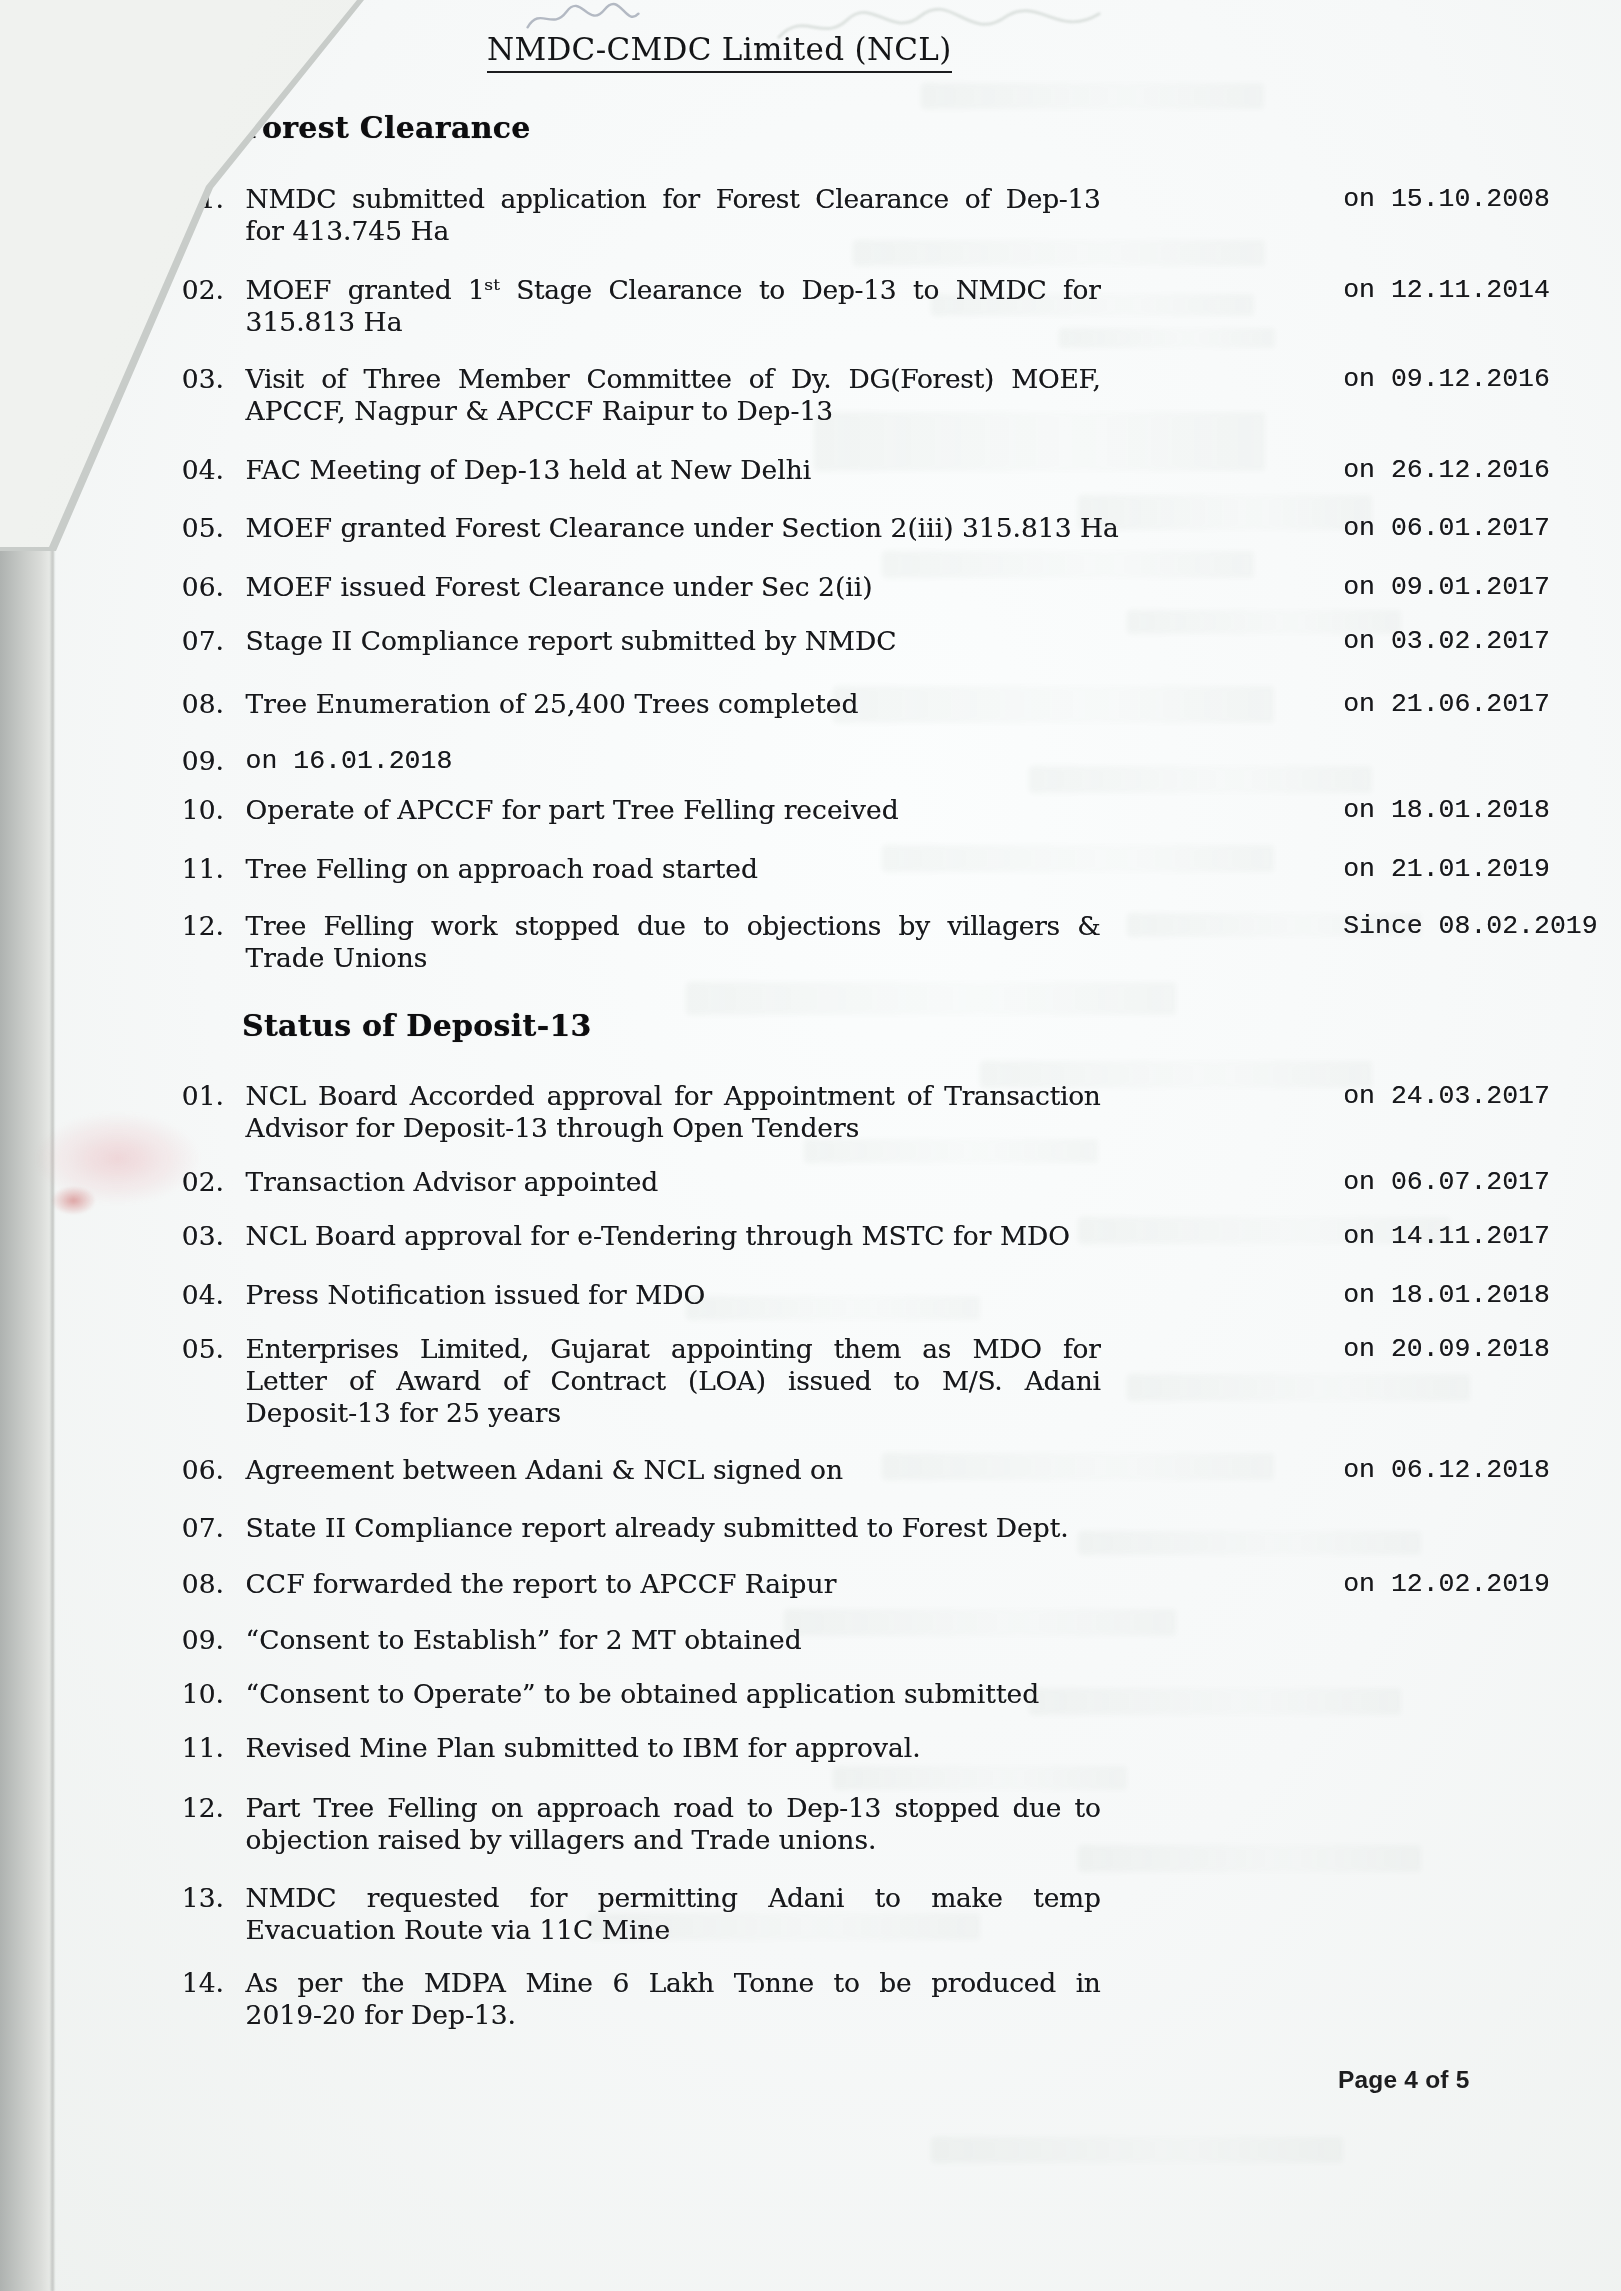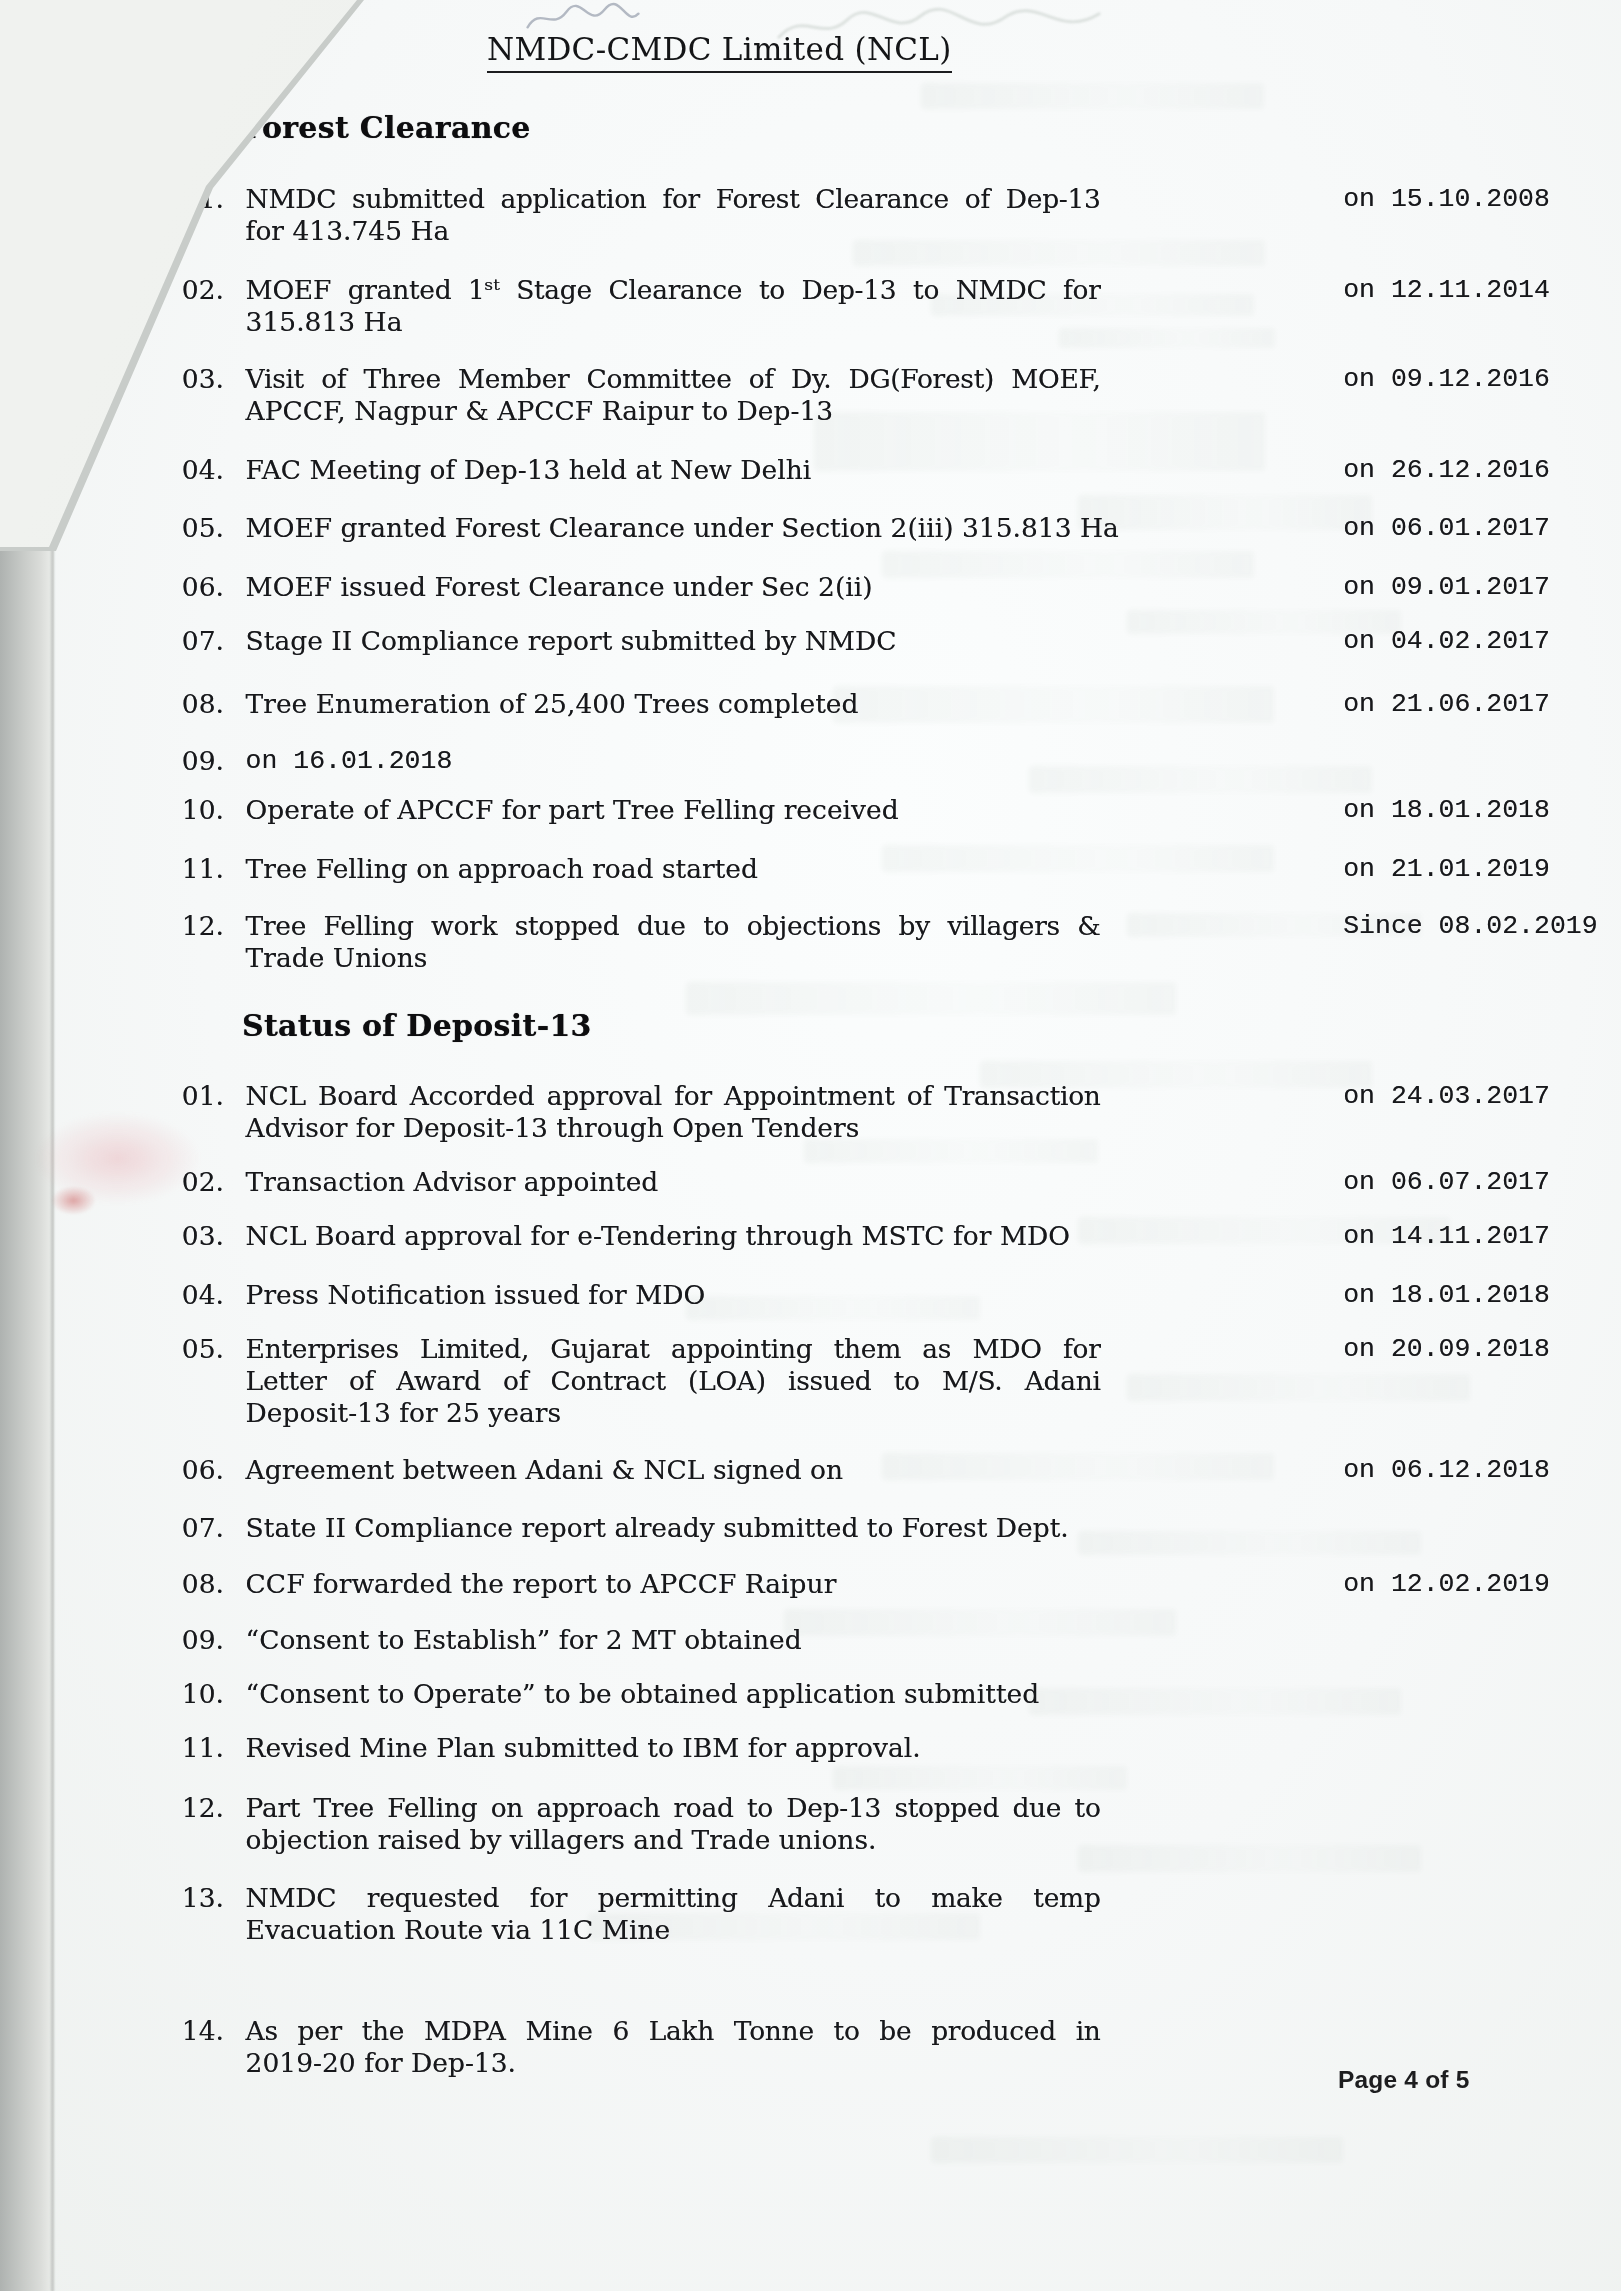--- a/index.html
+++ b/index.html
@@ -164,21 +164,21 @@
       <div class="txt">
         <div class="line">MOEF issued Forest Clearance under Sec 2(ii)</div>
       </div>
       <div class="date">on 09.01.2017</div>
     </div>
     <div class="row" style="top: 625px;">
       <div class="num">07.</div>
       <div class="txt">
         <div class="line">Stage II Compliance report submitted by NMDC</div>
       </div>
-      <div class="date">on 04.02.2017</div>
+      <div class="date">on 03.02.2017</div>
     </div>
     <div class="row" style="top: 688px;">
       <div class="num">08.</div>
       <div class="txt">
         <div class="line">Tree Enumeration of 25,400 Trees completed</div>
       </div>
       <div class="date">on 21.06.2017</div>
     </div>
     <div class="row" style="top: 745px;">
       <div class="num">09.</div>
@@ -296,21 +296,21 @@
       <div class="date"></div>
     </div>
     <div class="row" style="top: 1882px;">
       <div class="num">13.</div>
       <div class="txt">
         <div class="line jl">NMDC requested for permitting Adani to make temp</div>
         <div class="line">Evacuation Route via 11C Mine</div>
       </div>
       <div class="date"></div>
     </div>
-    <div class="row" style="top: 1967px; margin-top: 48px;">
+    <div class="row" style="top: 1967px;">
       <div class="num">14.</div>
       <div class="txt">
         <div class="line jl">As per the MDPA Mine 6 Lakh Tonne to be produced in</div>
         <div class="line">2019-20 for Dep-13.</div>
       </div>
       <div class="date"></div>
     </div>
   </div>
 
 <div class="doc-footer">Page 4 of 5</div>

